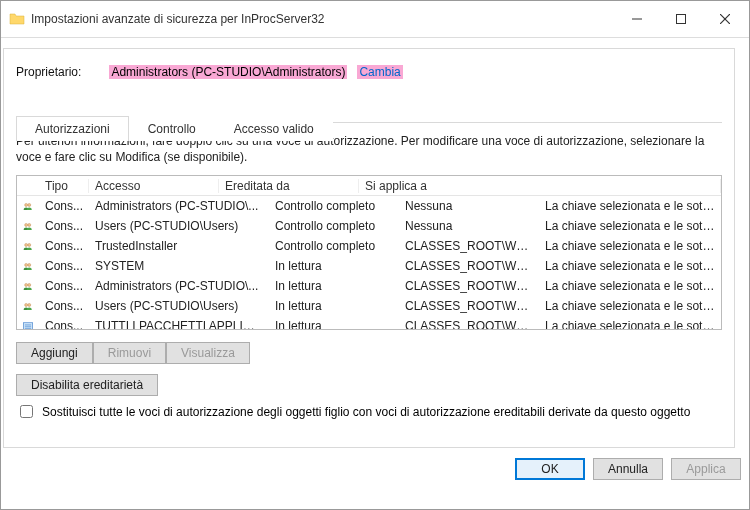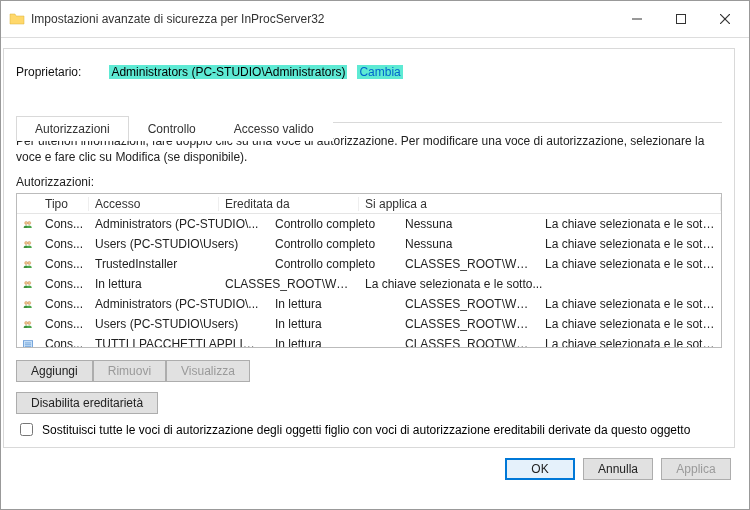--- a/index.html
+++ b/index.html
@@ -5,21 +5,21 @@
   * { box-sizing: border-box; font-family: "Segoe UI", Tahoma, sans-serif; font-size: 12px; }
   body { margin: 0; background: #fff; width: 750px; height: 510px; overflow: hidden; border: 1px solid #999; }
   .titlebar { height: 37px; display: flex; align-items: center; padding: 0 2px 0 8px; border-bottom: 1px solid #ddd; }
   .titlebar .ficon { width: 16px; height: 16px; margin-right: 6px; }
   .titlebar .title { flex: 1; color: #333; }
   .winbtn { width: 44px; height: 28px; display: flex; align-items: center; justify-content: center; color: #333; }
   .content { padding: 10px 14px 0 2px; }
   .panel { border: 1px solid #d9d9d9; padding: 10px 12px 14px 12px; height: 400px; }
   .ownerrow { display: flex; align-items: center; gap: 28px; margin: 6px 0 18px 0; }
   .ownerlabel { color: #111; }
-  .hl { background: #5eead4; padding: 0 2px; margin-top: 24px; }
+  .hl { background: #f9a8d4; padding: 0 2px; margin-top: 24px; }
   .ownerlink { color: #0066cc; text-decoration: none; }
   .tabs { display: flex; border-bottom: 1px solid #d9d9d9; margin-bottom: 10px; }
   .tab { padding: 5px 18px; border: 1px solid transparent; border-bottom: none; color: #333; position: relative; top: 19px; background: #fff; }
   .tab.active { border-color: #d9d9d9; background: #fff; }
   .helptext { color: #222; margin-bottom: 10px; line-height: 1.35; }
   .subtitle { color: #222; margin-bottom: 4px; }
   .listbox { border: 1px solid #bbb; height: 155px; overflow: hidden; }
   .lhdr, .lrow { display: flex; align-items: center; height: 20px; }
   .lhdr { background: #fff; border-bottom: 1px solid #e5e5e5; }
   .lhdr .c, .lrow .c { padding: 0 6px; border-right: 1px solid #eee; white-space: nowrap; overflow: hidden; text-overflow: ellipsis; }
@@ -31,21 +31,21 @@
   .c.acc { width: 130px; }
   .c.ered { width: 140px; }
   .c.appl { flex: 1; }
   .lrow { color: #222; }
   .btnrow { display: flex; margin: 12px 0 10px 0; }
   .btn { border: 1px solid #adadad; background: #e1e1e1; padding: 3px 14px; color: #222; min-width: 70px; text-align:center; }
   .btn:disabled, .btn.disabled { color: #9a9a9a; }
   .btn.primary { border: 2px solid #0078d7; background: #e5f1fb; padding: 2px 24px; }
   .chkrow { display: flex; align-items: center; gap: 6px; margin-top: 6px; }
   .chkrow input { width: 13px; height: 13px; }
-  .footer { display: flex; justify-content: flex-end; gap: 8px; padding: 10px 18px; }
+  .footer { display: flex; justify-content: flex-end; gap: 8px; padding: 10px 8px; }
   .usericon { width:16px; height:13px; }
 </style>
 </head>
 <body>
 
 <div class="titlebar">
   <svg class="ficon" viewBox="0 0 16 16">
       <path fill="#ffd86b" stroke="#d9b23a" stroke-width="0.5" d="M1 3h5l1 2h8v8H1z"></path>
     </svg>
   <div class="title">Impostazioni avanzate di sicurezza per InProcServer32</div>
@@ -78,21 +78,20 @@
       </span>
     </div>
 
     <div class="tabs">
       <div class="tab active">Autorizzazioni</div>
       <div class="tab">Controllo</div>
       <div class="tab">Accesso valido</div>
     </div>
 
     <div class="helptext">Per ulteriori informazioni, fare doppio clic su una voce di autorizzazione. Per modificare una voce di autorizzazione, selezionare la voce e fare clic su Modifica (se disponibile).</div>
-    <div class="subtitle">Autorizzazioni:</div>
 
     <div class="listbox">
       <div class="lhdr">
         <div class="c iconc"></div>
         <div class="c tipo">Tipo</div>
         <div class="c acc">Accesso</div>
         <div class="c ered">Ereditata da</div>
         <div class="c appl">Si applica a</div>
       </div>
       <div id="rows">
@@ -144,20 +143,21 @@
           <div class="lrow">
             <div class="c iconc">
               <svg class="usericon" viewBox="0 0 16 13">
                 <circle cx="5" cy="4" r="2.4" fill="#f2c28f" stroke="#b07a3a" stroke-width="0.6"></circle>
                 <circle cx="10" cy="4" r="2.4" fill="#f2c28f" stroke="#b07a3a" stroke-width="0.6"></circle>
                 <path d="M1 12c0-3 2-4 4-4s4 1 4 4z" fill="#3c8f3c"></path>
                 <path d="M6 12c0-3 2-4 4-4s4 1 4 4z" fill="#4aa64a"></path>
               </svg>
             </div>
             <div class="c tipo">Cons...</div>
+            <div class="c ent">SYSTEM</div>
             <div class="c acc">In lettura</div>
             <div class="c ered">CLASSES_ROOT\Wow6...</div>
             <div class="c appl">La chiave selezionata e le sotto...</div>
           </div>
           <div class="lrow">
             <div class="c iconc">
               <svg class="usericon" viewBox="0 0 16 13">
                 <circle cx="5" cy="4" r="2.4" fill="#f2c28f" stroke="#b07a3a" stroke-width="0.6"></circle>
                 <circle cx="10" cy="4" r="2.4" fill="#f2c28f" stroke="#b07a3a" stroke-width="0.6"></circle>
                 <path d="M1 12c0-3 2-4 4-4s4 1 4 4z" fill="#3c8f3c"></path>

